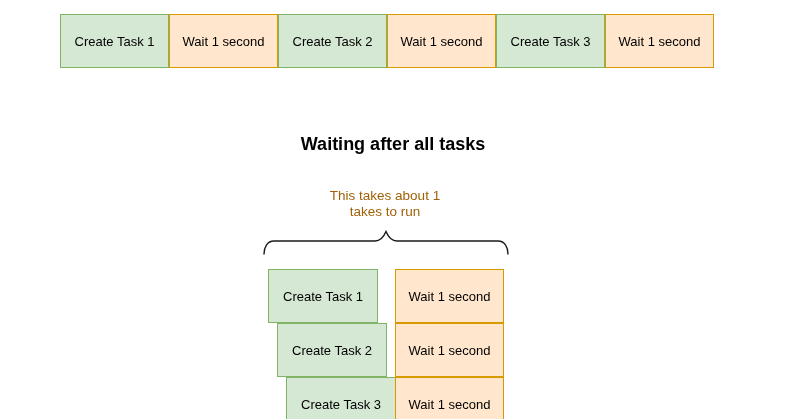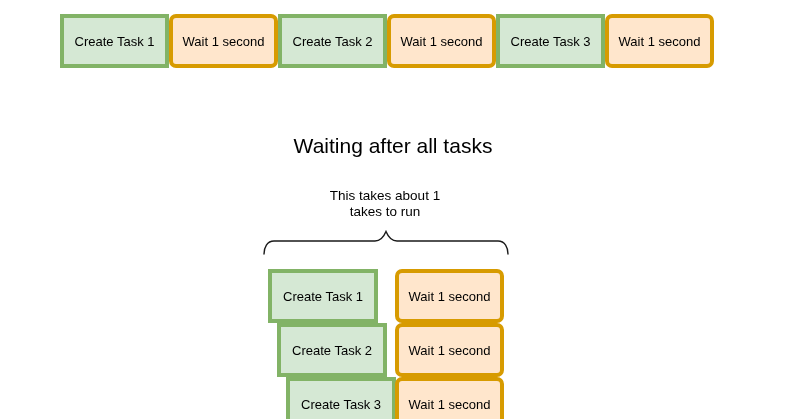--- a/index.html
+++ b/index.html
@@ -12,59 +12,58 @@
     position: relative;
     width: 800px;
     height: 419px;
     background: #ffffff;
     overflow: hidden;
   }
   .box {
     position: absolute;
     height: 54px;
     box-sizing: border-box;
-    border: 4px solid #c2410c;
+    border: 1px solid #c2410c;
     display: flex;
     align-items: center;
     justify-content: center;
     font-size: 13px;
     color: #000000;
     white-space: nowrap;
   }
   .box.green {
     background: var(--task-fill, #d5e8d4);
     border-color: var(--task-border, #82b366);
     z-index: 1;
   }
   .box.orange {
     background: var(--wait-fill, #ffe6cc);
     border-color: var(--wait-border, #d79b00);
     z-index: 2;
-    border-radius: 7px;
   }
   .title {
     position: absolute;
     left: 0;
     top: 134px;
     width: 786px;
     text-align: center;
-    font-size: 21px;
-    font-weight: normal;
+    font-size: 18px;
+    font-weight: bold;
     color: #000000;
     letter-spacing: 0px;
   }
   .annotation {
     position: absolute;
     left: 285px;
     top: 188px;
     width: 200px;
     text-align: center;
     font-size: 13.5px;
     line-height: 16px;
-    color: #000000;
+    color: #a16207;
   }
   .brace {
     position: absolute;
     left: 260px;
     top: 228px;
   }
 </style>
 </head>
 <body>
 

